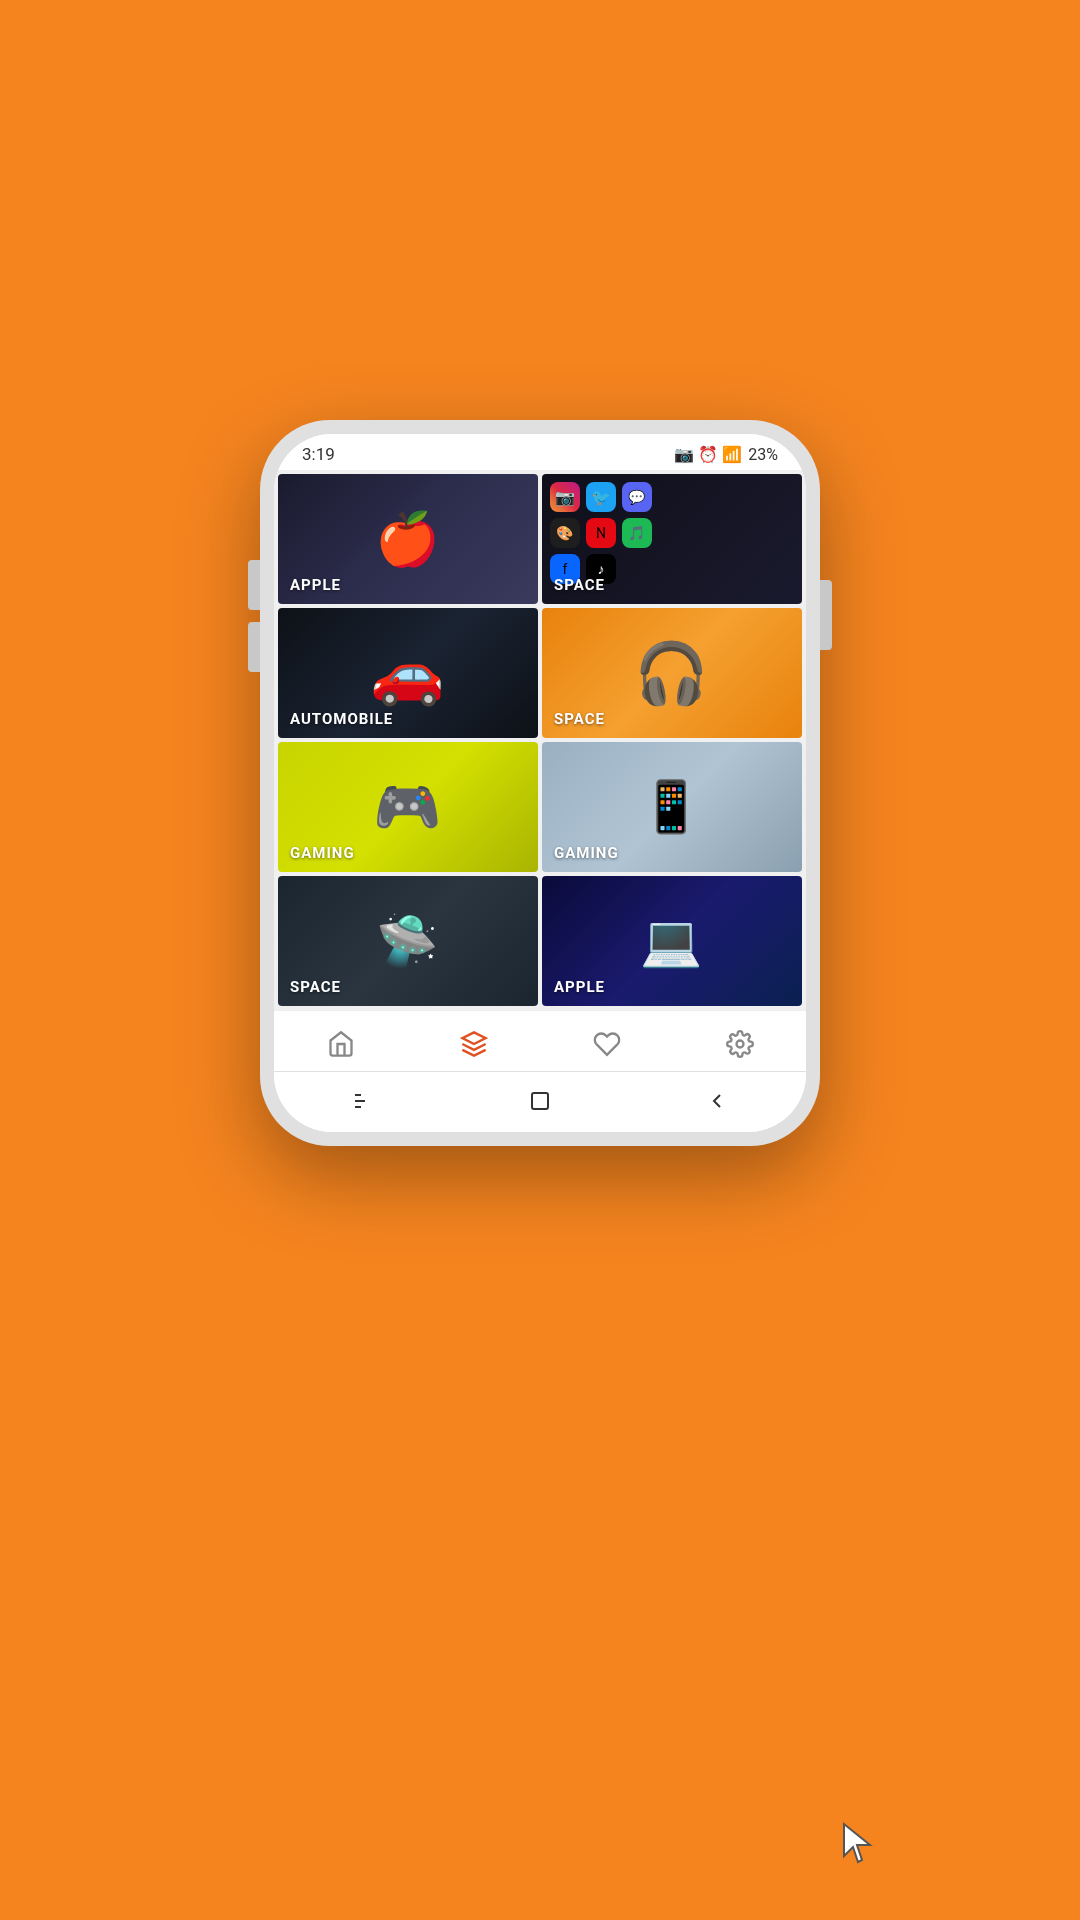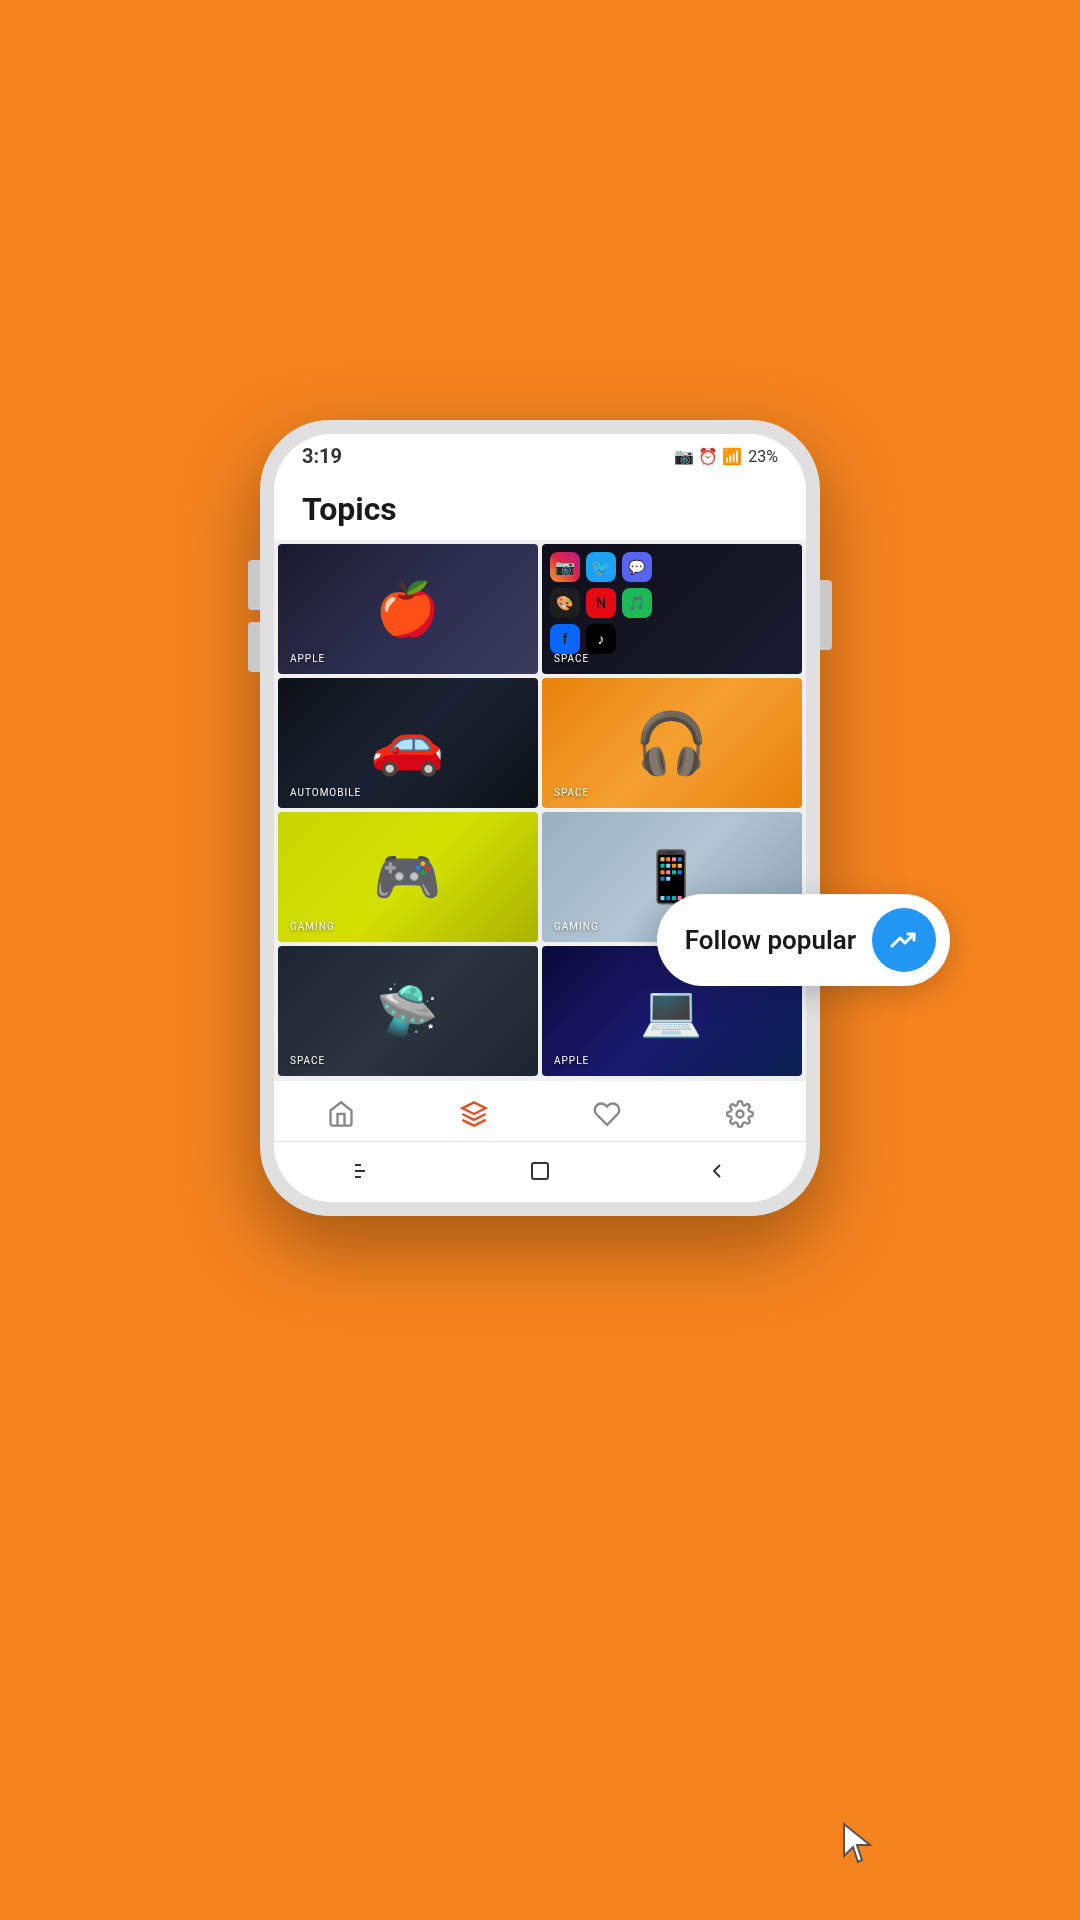--- a/index.html
+++ b/index.html
@@ -62,21 +62,21 @@
     .status-bar {
       background: #fff;
       padding: 10px 28px 6px;
       display: flex;
       justify-content: space-between;
       align-items: center;
       font-size: 18px;
       color: #333;
     }
 
-    .status-left { font-weight: 700; font-size: 20px; }
+    .status-left { font-weight: 400; font-size: 17px; }
     .status-right { display: flex; gap: 6px; align-items: center; font-size: 16px; }
 
     .app-header {
       background: #fff;
       padding: 16px 28px 12px;
     }
 
     .app-title-text {
       font-size: 32px;
       font-weight: 700;
@@ -173,22 +173,22 @@
     
     .bg-tech {
       background: linear-gradient(135deg, #0a0a3a 0%, #1a1a6e 50%, #0a2050 100%);
     }
 
     .topic-label {
       position: absolute;
       bottom: 10px;
       left: 12px;
       color: #fff;
-      font-size: 10px;
-      font-weight: 400;
+      font-size: 15px;
+      font-weight: 700;
       letter-spacing: 1px;
       text-shadow: 0 1px 3px rgba(0,0,0,0.5);
       text-align: right;
     }
 
     
     .app-icons-grid {
       display: grid;
       grid-template-columns: repeat(3, 30px);
       grid-template-rows: repeat(2, 30px);
@@ -407,23 +407,20 @@
 
     <div class="phone-inner">
 
       <div class="status-bar">
         <span class="status-left">3:19</span>
         <span class="status-right">
           📷 ⏰ 📶 <span>23%</span>
         </span>
       </div>
 
-      <div class="app-header">
-        <span class="app-title-text">Topics</span>
-      </div>
 
 
       <div class="topics-grid">
 
         <div class="topic-card bg-apple">
           <div style="width:100%;height:100%;display:flex;align-items:center;justify-content:center;">
             <span style="font-size:52px;">🍎</span>
           </div>
           <span class="topic-label">APPLE</span>
         </div>
@@ -529,30 +526,20 @@
         <div class="android-btn">
           <svg viewBox="0 0 24 24" width="24" height="24" fill="none" stroke="#333" stroke-width="2">
             <polyline points="15 18 9 12 15 6"></polyline>
           </svg>
         </div>
       </div>
 
     </div>
   </div>
 
-  <div class="tooltip-follow">
-    <span class="follow-text">Follow popular</span>
-    <div class="follow-icon-circle">
-
-      <svg width="36" height="36" viewBox="0 0 36 36" fill="none" xmlns="http://www.w3.org/2000/svg">
-        <path d="M6 24L14 16L19 21L28 12" stroke="white" stroke-width="3" stroke-linecap="round" stroke-linejoin="round"></path>
-        <polyline points="22,12 28,12 28,18" stroke="white" stroke-width="3" stroke-linecap="round" stroke-linejoin="round" fill="none"></polyline>
-      </svg>
-    </div>
-  </div>
 
 </div>
 
 <div class="cursor" style="position:absolute;bottom:60px;right:200px;">
   <svg viewBox="0 0 40 50" width="40" height="50" fill="none" xmlns="http://www.w3.org/2000/svg">
     <path d="M4 4L4 36L13 27L18 42L22 40L17 25L30 25Z" fill="white" stroke="#555" stroke-width="2"></path>
   </svg>
 </div>
 
 </body></html>

